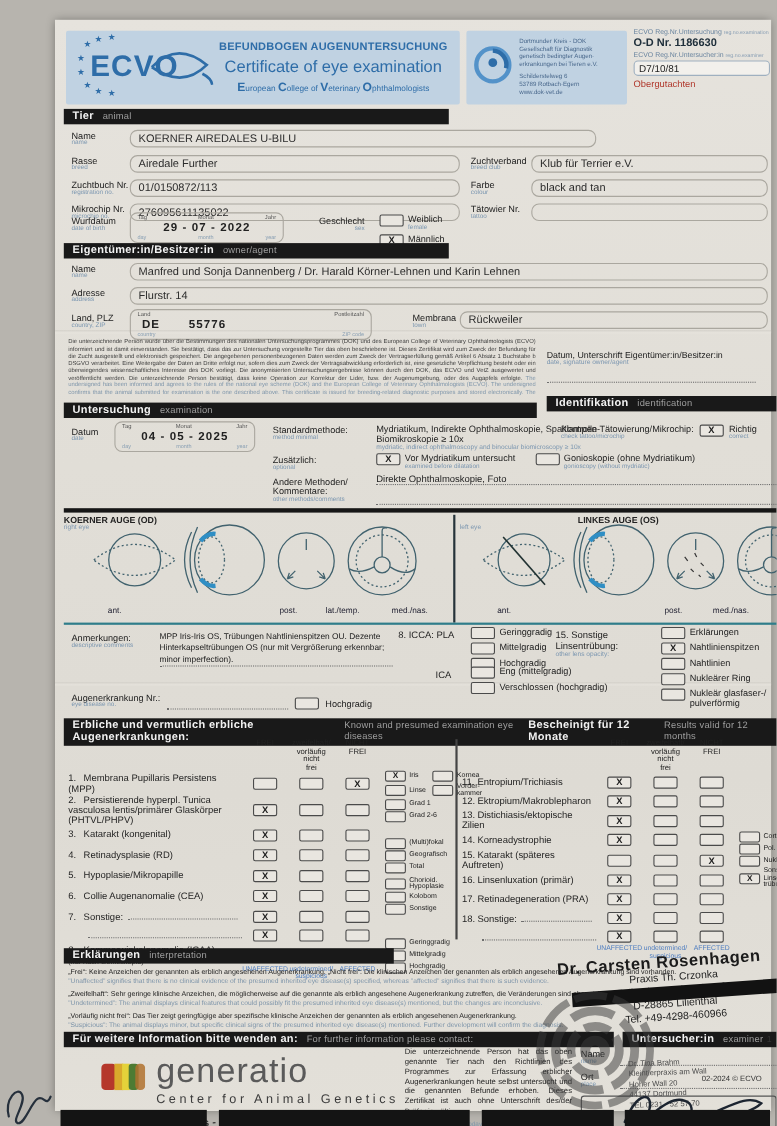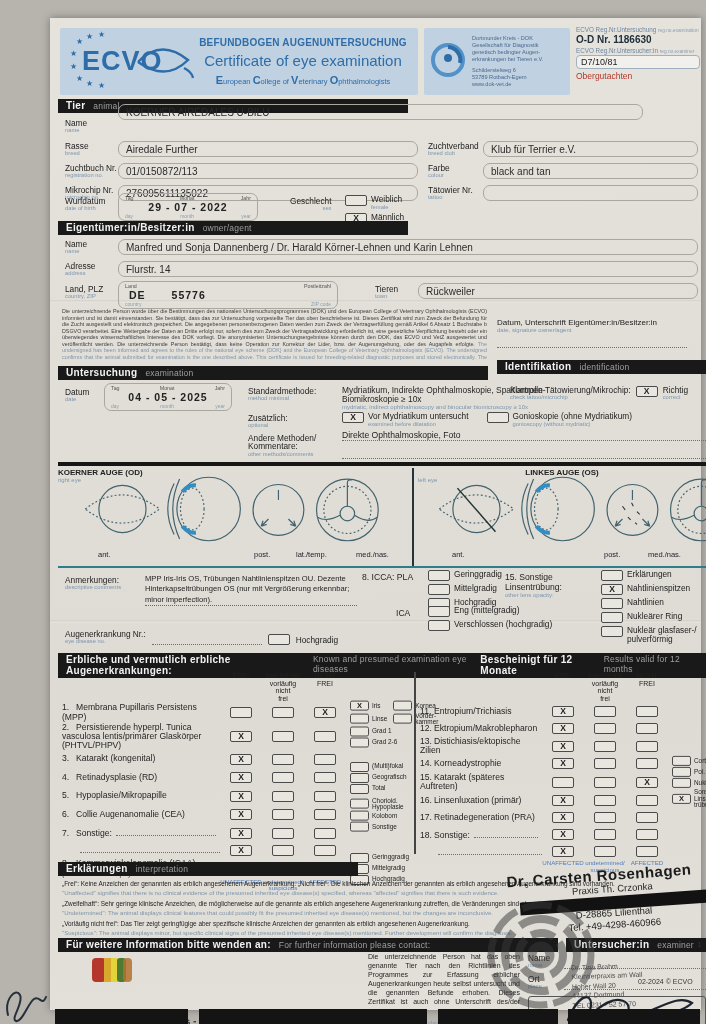--- a/index.html
+++ b/index.html
@@ -137,21 +137,21 @@
 </div>
 
 <div class="abs bar" style="left:58px;top:99px;width:350px;box-sizing:border-box;">
   <span>Tier</span><span class="en">animal</span>
 </div>
 
 <div class="abs lbl" style="left:65px;top:119px;">
     <span class="de">Name</span>
     <span class="en">name</span>
   </div>
-<div class="abs field" style="left:118px;top:104px;width:525px;">KOERNER AIREDALES U-BILU</div>
+<div class="abs field" style="left:118px;top:118px;width:424px;">KOERNER AIREDALES U-BILU</div>
 
 <div class="abs lbl" style="left:65px;top:142px;">
     <span class="de">Rasse</span>
     <span class="en">breed</span>
   </div>
 <div class="abs field" style="left:118px;top:141px;width:300px;">Airedale Further</div>
 <div class="abs lbl" style="left:428px;top:142px;">
     <span class="de">Zuchtverband</span>
     <span class="en">breed club</span>
   </div>
@@ -244,21 +244,21 @@
   <div style="display:flex;gap:26px;padding-left:4px;" class="vals">
     <span>DE</span>
     <span>55776</span>
   </div>
   <div class="bots" id="czb">
       <span>country</span>
       <span>ZIP code</span>
     </div>
 </div>
 <div class="abs lbl" style="left:375px;top:285px;">
-    <span class="de">Tieren</span>
+    <span class="de">Membrana</span>
     <span class="en">town</span>
   </div>
 <div class="abs field" style="left:418px;top:283px;width:280px;">Rückweiler</div>
 
 <div class="abs legal" style="left:62px;top:308px;width:425px;height:52px;overflow:hidden;">
   <span>Die unterzeichnende Person wurde über die Bestimmungen des nationalen Untersuchungsprogrammes (DOK) und des European College of Veterinary Ophthalmologists (ECVO) informiert und ist damit einverstanden. Sie bestätigt, dass das zur Untersuchung vorgestellte Tier das oben beschriebene ist. Dieses Zertifikat wird zum Zweck der Befundung für die Zucht ausgestellt und elektronisch gespeichert. Die angegebenen personenbezogenen Daten werden zum Zweck der Vertragserfüllung gemäß Artikel 6 Absatz 1 Buchstabe b DSGVO verarbeitet. Eine Weitergabe der Daten an Dritte erfolgt nur, sofern dies zum Zweck der Vertragsabwicklung erforderlich ist, eine gesetzliche Verpflichtung besteht oder ein überwiegendes wissenschaftliches Interesse des DOK vorliegt. Die anonymisierten Untersuchungsergebnisse können durch den DOK, das ECVO und VetZ ausgewertet und veröffentlicht werden. Die unterzeichnende Person bestätigt, dass keine Operation zur Korrektur der Lider, bzw. der Augenumgebung, oder des Augapfels erfolgte.</span>
   <span class="en">The undersigned has been informed and agrees to the rules of the national eye scheme (DOK) and the European College of Veterinary Ophthalmologists (ECVO). The undersigned confirms that the animal submitted for examination is the one described above. This certificate is issued for breeding-related diagnostic purposes and stored electronically. The personal data provided are processed for the purposes of fulfilling the contract in accordance with Article 6 (1) b) GDPR. The data will only be passed on to third parties if this is necessary for the performance of the contract or for compliance with a legal obligation or for the purposes of the legitimate scientific interests pursued by DOK. The anonymised test results can be evaluated and published by DOK, ECVO and VetZ. The undersigned certifies that no surgery has been performed to correct the eyelids, or the area around the eye, or the globe itself.</span>
 </div>
 <div class="abs" style="left:497px;top:318px;width:200px;">
   <div style="font-size:8px;color:#222;">Datum, Unterschrift Eigentümer:in/Besitzer:in</div>
@@ -896,20 +896,24 @@
 <div class="abs" style="left:92px;top:956px;display:flex;align-items:center;gap:10px;">
   <span>
     <svg width="40" height="28" viewBox="0 0 40 28">
       <rect x="0" y="2" width="14" height="24" rx="4" fill="#b5372b"></rect>
       <rect x="12" y="2" width="8" height="24" fill="#d9a92c"></rect>
       <rect x="19" y="2" width="7" height="24" fill="#e4d23a"></rect>
       <rect x="25" y="2" width="9" height="24" rx="3" fill="#4d7b33"></rect>
       <rect x="31" y="2" width="9" height="24" rx="4" fill="#b0722f" opacity=".85"></rect>
     </svg>
   </span>
+  <span>
+    <div class="generatio-name">generatio</div>
+    <div class="generatio-sub">Center for Animal Genetics</div>
+  </span>
 </div>
 <div class="abs hennecker" style="left:60px;top:1000px;width:280px;font-size:10px;line-height:1.35;">
   <span style="font-weight: bold; white-space: pre-line;">Kleintierpraxis - Augenheilkunde
 Dr. Karl- Heinz Hennecker
 Wilhelm-Pitz-Straße 10
 52223 Stolberg-Breinig
 Tel. 02402 - 33 77</span>
 </div>
 
 <div class="abs" style="left:368px;top:952px;width:152px;">

